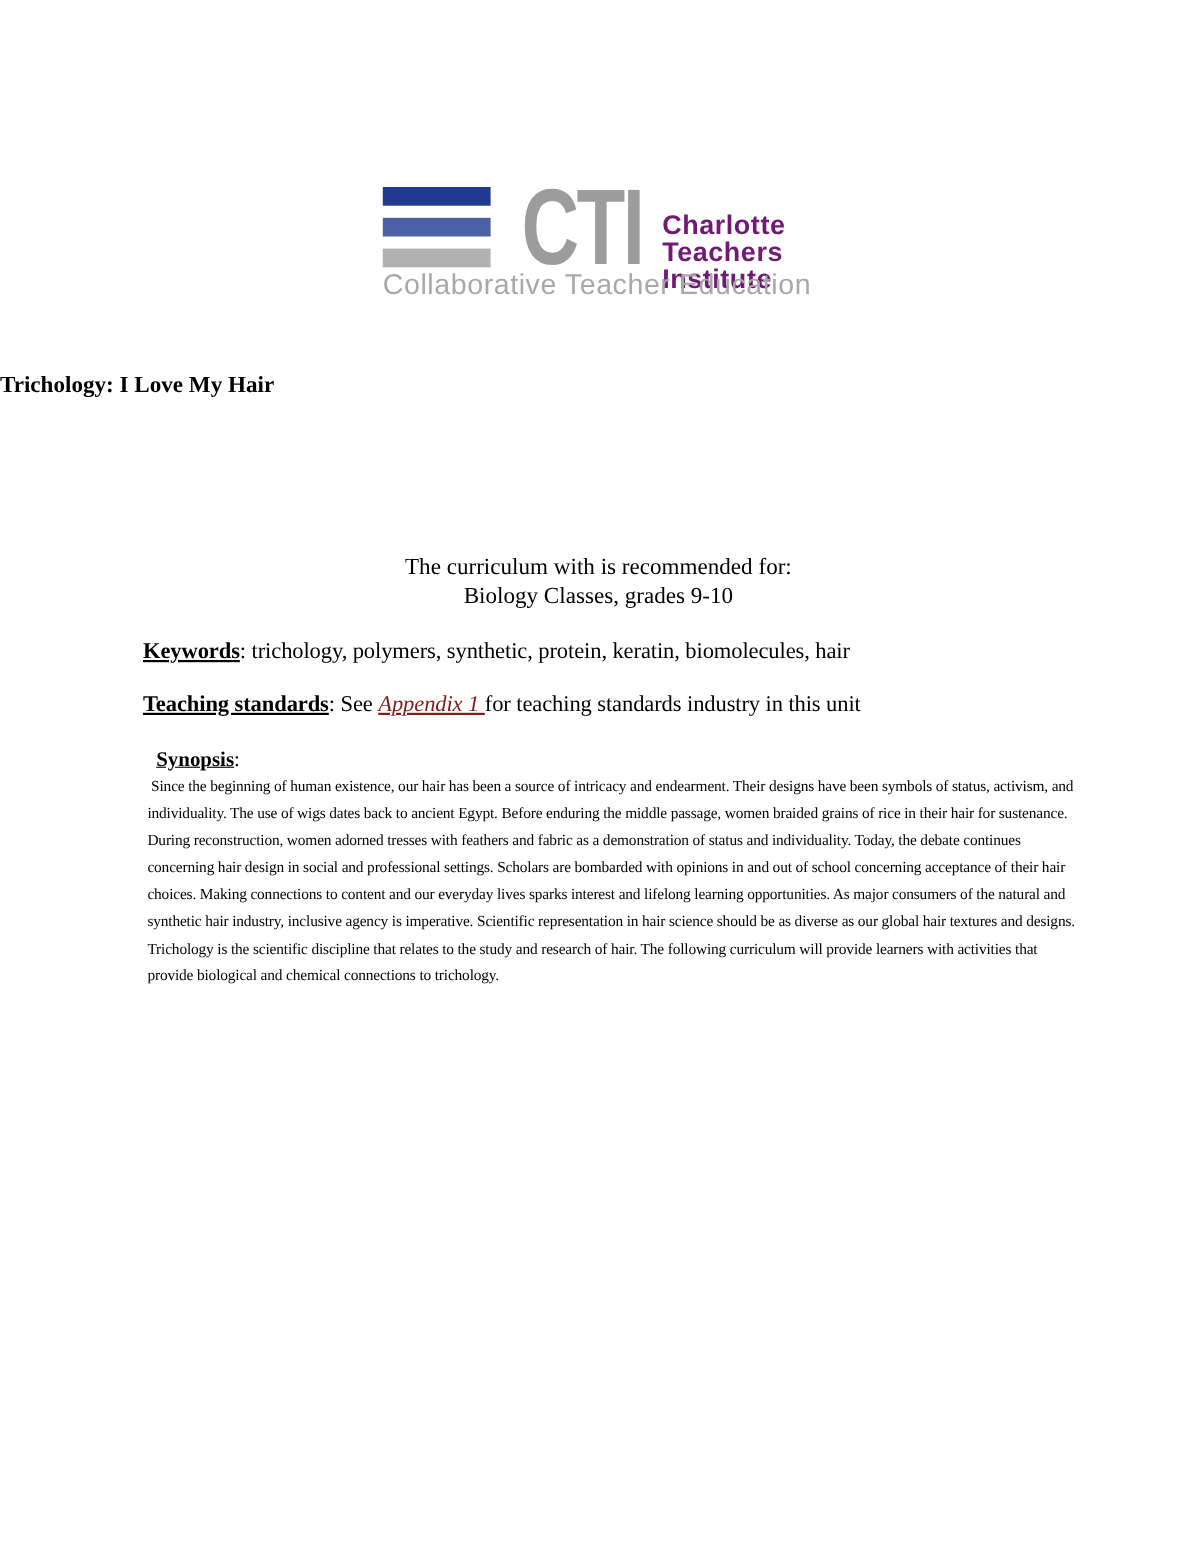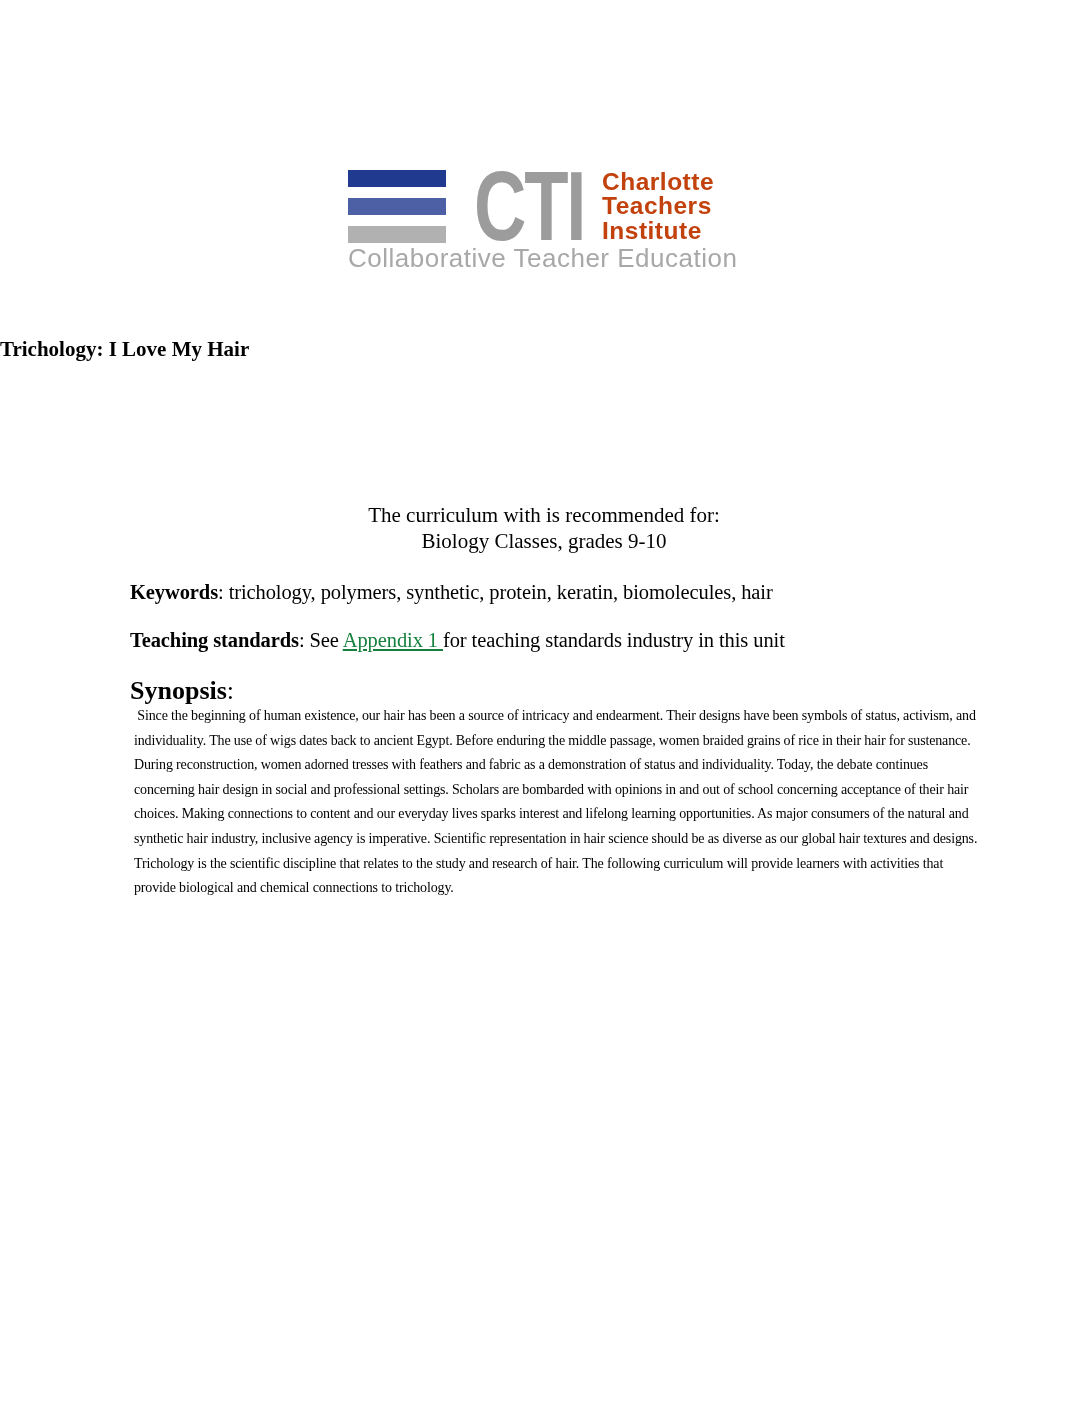--- a/index.html
+++ b/index.html
@@ -60,25 +60,25 @@
   }
   .recommend-block {
     position: absolute; top: 502px; left: 0; width: 100%;
     text-align: center; font-size: 21px; line-height: 26px;
   }
 
   
   .meta-line { position: absolute; left: 130px; width: 840px; font-size: 20.5px; line-height: 25px; letter-spacing: -0.1px; }
   .keywords-line { top: 580px; }
   .standards-line { top: 628px; }
-  .bold { font-weight: 700; }
+  .bold { font-weight: 700; text-decoration: underline; }
   .appendix-link { text-decoration: underline; cursor: pointer; }
 
   
-  .synopsis-heading { position: absolute; top: 678px; left: 130px; font-size: 26px; line-height: 25px; }
+  .synopsis-heading { position: absolute; top: 678px; left: 142px; font-size: 19px; line-height: 25px; }
   .synopsis-body {
     position: absolute; top: 704px; left: 134px; width: 845px;
     font-size: 14px; line-height: 24.6px;
     letter-spacing: -0.15px;
     white-space: pre-wrap;
   }
 
   
   .plan-note {
     position: absolute; top: 1147px; left: 127px; width: 790px;
@@ -93,21 +93,21 @@
   <header class="logo">
     <div class="logo-row">
       <div class="logo-bars">
         <span class="logo-bar" style="background-color: rgb(31, 58, 143);"></span>
         <span class="logo-bar" style="background-color: rgb(77, 95, 165);"></span>
         <span class="logo-bar" style="background-color: rgb(177, 177, 177);"></span>
       </div>
       <div class="logo-acronym-box">
         <div class="logo-acronym" style="color: rgb(156, 156, 156);">CTI</div>
       </div>
-      <div class="logo-orgname" style="color: #c2410c;">
+      <div class="logo-orgname" style="color: #701a75; margin-top: 24px;">
         <span>Charlotte</span>
         <span>Teachers</span>
         <span>Institute</span>
       </div>
     </div>
     <div class="logo-tagline" style="color: rgb(168, 168, 168);">Collaborative Teacher Education</div>
   </header>
 
   <h1 class="doc-title">Trichology: I Love My Hair</h1>
 
@@ -115,21 +115,21 @@
   <div class="recommend-block">
     <div>The curriculum with is recommended for:</div>
     <div>Biology Classes, grades 9-10</div>
   </div>
 
   <p class="meta-line keywords-line">
     <span class="bold">Keywords</span><span>: trichology, polymers, synthetic, protein, keratin, biomolecules, hair</span>
   </p>
 
   <p class="meta-line standards-line">
-    <span class="bold">Teaching standards</span><span>: See </span><a class="appendix-link" style="color: #15803d;">Appendix 1&nbsp;</a><span>for teaching standards industry in this unit</span>
+    <span class="bold">Teaching standards</span><span>: See </span><a class="appendix-link" style="color: #7f1d1d; font-style: italic;">Appendix 1&nbsp;</a><span>for teaching standards industry in this unit</span>
   </p>
 
   <p class="synopsis-heading">
     <span class="bold">Synopsis</span><span>:</span>
   </p>
   <p class="synopsis-body"> Since the beginning of human existence, our hair has been a source of intricacy and endearment. Their designs have been symbols of status, activism, and individuality. The use of wigs dates back to ancient Egypt. Before enduring the middle passage, women braided grains of rice in their hair for sustenance. During reconstruction, women adorned tresses with feathers and fabric as a demonstration of status and individuality. Today, the debate continues concerning hair design in social and professional settings. Scholars are bombarded with opinions in and out of school concerning acceptance of their hair choices. Making connections to content and our everyday lives sparks interest and lifelong learning opportunities. As major consumers of the natural and synthetic hair industry, inclusive agency is imperative. Scientific representation in hair science should be as diverse as our global hair textures and designs. Trichology is the scientific discipline that relates to the study and research of hair. The following curriculum will provide learners with activities that provide biological and chemical connections to trichology.</p>
 
 
 </div>
 

